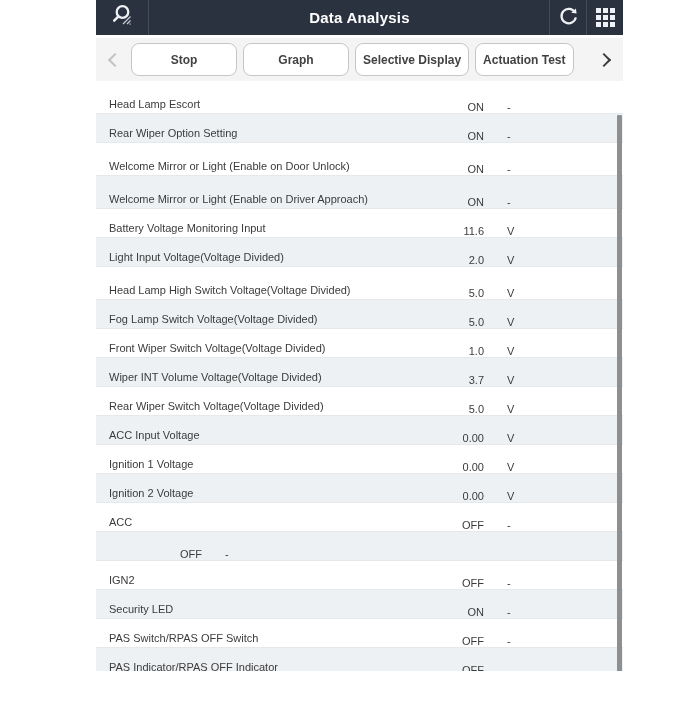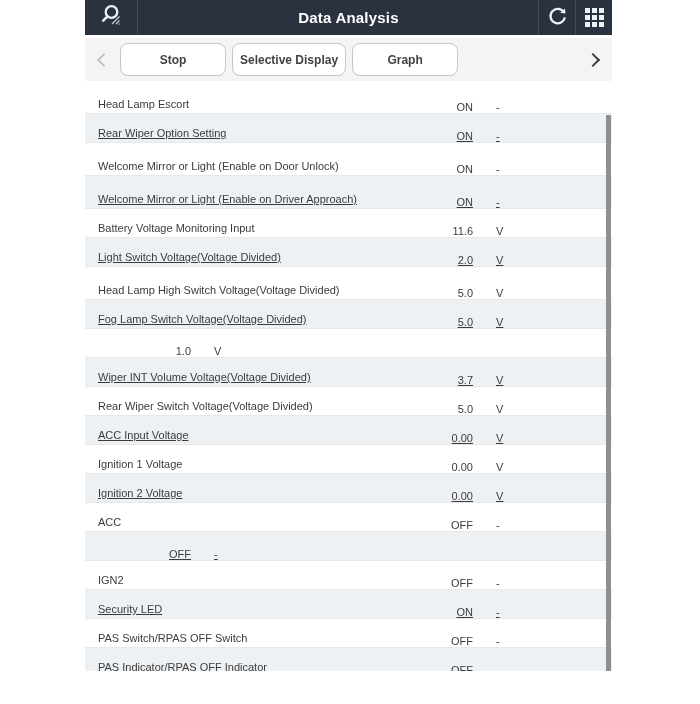--- a/index.html
+++ b/index.html
@@ -13,21 +13,21 @@
     --sort_triangle:#9ed2da;
     --alt_row_bg:#eef1f4;
     --row_border:#e6e8ea;
     --row_text:#3b3b3b;
     --thead_border:#b8babc;
     --scrollbar:#8f8f8f;
   }
   *{margin:0;padding:0;box-sizing:border-box;}
   html,body{width:700px;height:704px;overflow:hidden;background:#ffffff;
     font-family:"Liberation Sans","DejaVu Sans",sans-serif;}
-  .screen{position:absolute;left:85px;top:0;width:527px;height:671px;background:#fff;overflow:hidden;}
+  .screen{position:absolute;left:96px;top:0;width:527px;height:671px;background:#fff;overflow:hidden;}
 
   
   .app-header{position:relative;height:35px;background:var(--header_bg);display:flex;align-items:stretch;}
   .hd-title{position:absolute;left:0;right:0;top:0;bottom:0;display:flex;align-items:center;justify-content:center;
     color:#ffffff;font-size:15px;font-weight:bold;letter-spacing:.2px;pointer-events:none;}
   .hd-btn{display:flex;align-items:center;justify-content:center;cursor:pointer;}
   .hd-search{width:53px;border-right:1px solid var(--header_divider);}
   .hd-refresh{width:37px;border-left:1px solid var(--header_divider);}
   .hd-grid{width:37px;border-left:1px solid var(--header_divider);}
   .hd-spacer{flex:1;}
@@ -59,21 +59,21 @@
   .th-link{flex:1;font-size:11.5px;line-height:12px;text-align:center;}
   .vdiv{position:absolute;top:4px;bottom:4px;width:1px;background:#d6d6d6;}
   .vdiv.d1{left:281px;} .vdiv.d2{left:387px;} .vdiv.d3{left:481px;}
   .sort-tri{position:absolute;right:5px;bottom:3px;width:0;height:0;
     border-bottom:9px solid var(--sort_triangle);border-left:9px solid transparent;}
 
   
   .tbody{background:#fff;}
   .trow{display:flex;align-items:flex-end;min-height:29px;border-bottom:1px solid var(--row_border);
     font-size:11px;color:var(--row_text);cursor:pointer;background:#fff;}
-  .trow.alt{background:var(--alt_row_bg);text-decoration:underline;}
+  .trow.alt{background:var(--alt_row_bg);}
   .trow.twoline{min-height:33px;}
   .c-name{width:282px;padding:2px 0 2px 13px;line-height:14px;}
   .c-value{width:106px;text-align:right;}
   .c-unit{width:92px;padding-left:23px;}
   .c-link{flex:1;}
 
   
   .vscroll{position:absolute;right:1px;top:115px;width:5px;height:589px;background:var(--scrollbar);border-radius:1px;}
 </style>
 </head>
@@ -121,22 +121,23 @@
   </div>
 
   <div class="gap1"></div>
 
   <div class="toolbar">
     <button class="pagebtn">
       <span class="chev left"></span>
     </button>
 
     <button class="tb-btn wide">Stop</button>
+      <button class="tb-btn wide">Graph</button>
       <button class="tb-btn">Selective Display</button>
-      <button class="tb-btn wide">Graph</button>
+      <button class="tb-btn">Actuation Test</button>
       <span class="next-holder">
       <button class="pagebtn">
         <span class="chev right"></span>
       </button>
     </span>
   </div>
 
   <div class="gap2"></div>
 
 
@@ -165,38 +166,39 @@
     <div class="c-unit">-</div>
     <div class="c-link"></div>
   </div>
       <div class="trow">
     <div class="c-name">Battery Voltage Monitoring Input</div>
     <div class="c-value">11.6</div>
     <div class="c-unit">V</div>
     <div class="c-link"></div>
   </div>
       <div class="trow alt">
-    <div class="c-name">Light Switch Voltage(Voltage Divided)</div>
+    <div class="c-name">Light Input Voltage(Voltage Divided)</div>
     <div class="c-value">2.0</div>
     <div class="c-unit">V</div>
     <div class="c-link"></div>
   </div>
       <div class="trow twoline">
     <div class="c-name">Head Lamp High Switch Voltage(Voltage Divided)</div>
     <div class="c-value">5.0</div>
     <div class="c-unit">V</div>
     <div class="c-link"></div>
   </div>
       <div class="trow alt">
     <div class="c-name">Fog Lamp Switch Voltage(Voltage Divided)</div>
     <div class="c-value">5.0</div>
     <div class="c-unit">V</div>
     <div class="c-link"></div>
   </div>
       <div class="trow">
+    <div class="c-name">Front Wiper Switch Voltage(Voltage Divided)</div>
     <div class="c-value">1.0</div>
     <div class="c-unit">V</div>
     <div class="c-link"></div>
   </div>
       <div class="trow alt">
     <div class="c-name">Wiper INT Volume Voltage(Voltage Divided)</div>
     <div class="c-value">3.7</div>
     <div class="c-unit">V</div>
     <div class="c-link"></div>
   </div>

